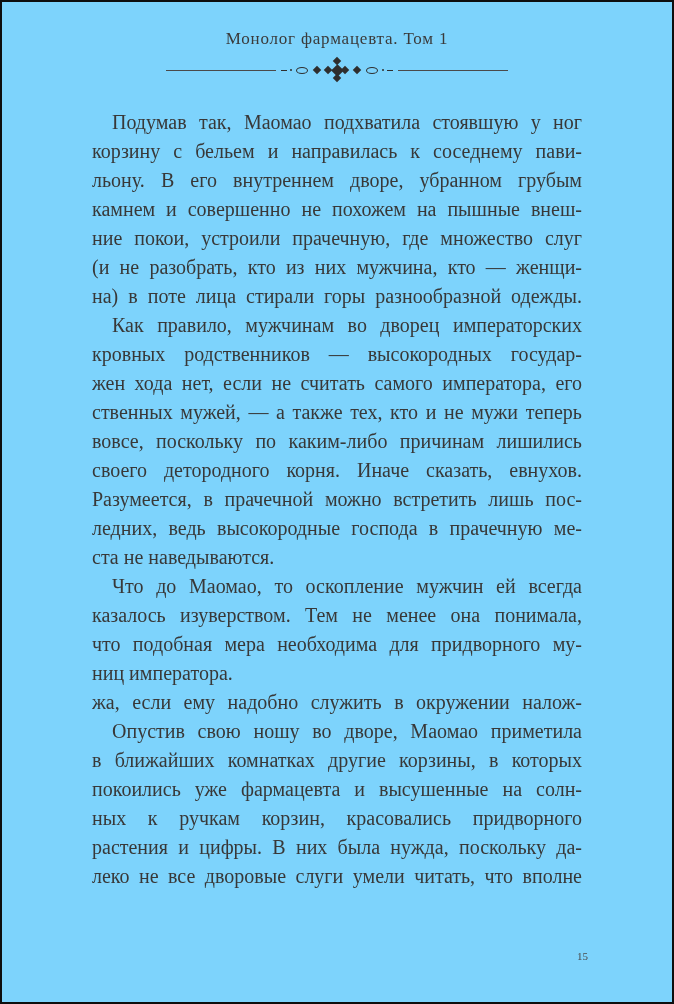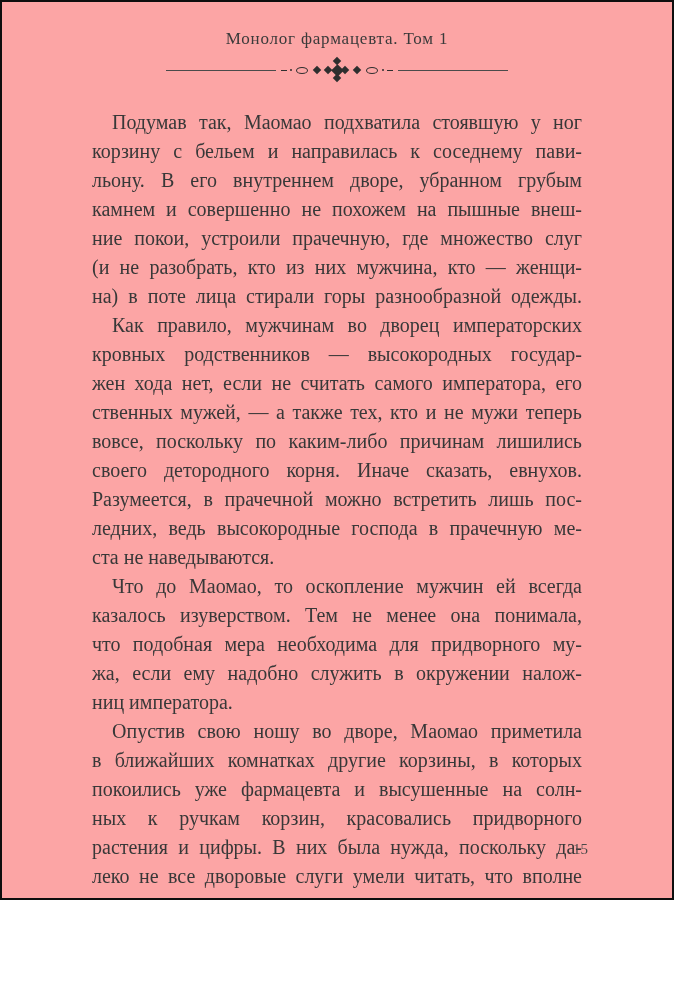--- a/index.html
+++ b/index.html
@@ -1,22 +1,22 @@
 <!DOCTYPE html>
 <html><head>
 <meta charset="utf-8">
 <style>
   html,body { margin:0; padding:0; background:#ffffff; }
   .page {
     position: relative;
     width: 674px;
-    height: 900px;
+    height: 1004px;
     box-sizing: border-box;
     border: 2px solid #0e0e0e;
-    background: #fca5a5;
+    background: #7dd3fc;
     font-family: "Liberation Serif", "DejaVu Serif", serif;
     color: #383838;
     overflow: hidden;
   }
   
   .running-title {
     margin-top: 26px;
     height: 22px;
     line-height: 22px;
     text-align: center;
@@ -74,21 +74,21 @@
     text-align-last: justify;
     white-space: normal;
   }
   .line.indent { text-indent: 20px; }
   .line.short  { text-align-last: left; }
   
   .page-number {
     position: absolute;
     right: 84px;
     bottom: 40px;
-    font-size: 15px;
+    font-size: 11px;
     color: #4a4a4a;
   }
 </style>
 </head>
 <body>
 
 <div class="page">
 
   <div class="running-title">Монолог фармацевта. Том 1</div>
 
@@ -127,22 +127,22 @@
       <div class="line">жен хода нет, если не считать самого императора, его</div>
       <div class="line">ственных мужей, — а также тех, кто и не мужи теперь</div>
       <div class="line">вовсе, поскольку по каким-либо причинам лишились</div>
       <div class="line">своего детородного корня. Иначе сказать, евнухов.</div>
       <div class="line">Разумеется, в прачечной можно встретить лишь пос-</div>
       <div class="line">ледних, ведь высокородные господа в прачечную ме-</div>
       <div class="line short">ста не наведываются.</div>
       <div class="line indent">Что до Маомао, то оскопление мужчин ей всегда</div>
       <div class="line">казалось изуверством. Тем не менее она понимала,</div>
       <div class="line">что подобная мера необходима для придворного му-</div>
+      <div class="line short">ниц императора.</div>
       <div class="line">жа, если ему надобно служить в окружении налож-</div>
-      <div class="line short">ниц императора.</div>
       <div class="line indent">Опустив свою ношу во дворе, Маомао приметила</div>
       <div class="line">в ближайших комнатках другие корзины, в которых</div>
       <div class="line">покоились уже фармацевта и высушенные на солн-</div>
       <div class="line">ных к ручкам корзин, красовались придворного</div>
       <div class="line">растения и цифры. В них была нужда, поскольку да-</div>
       <div class="line">леко не все дворовые слуги умели читать, что вполне</div>
     </main>
 
   <div class="page-number">15</div>
 

